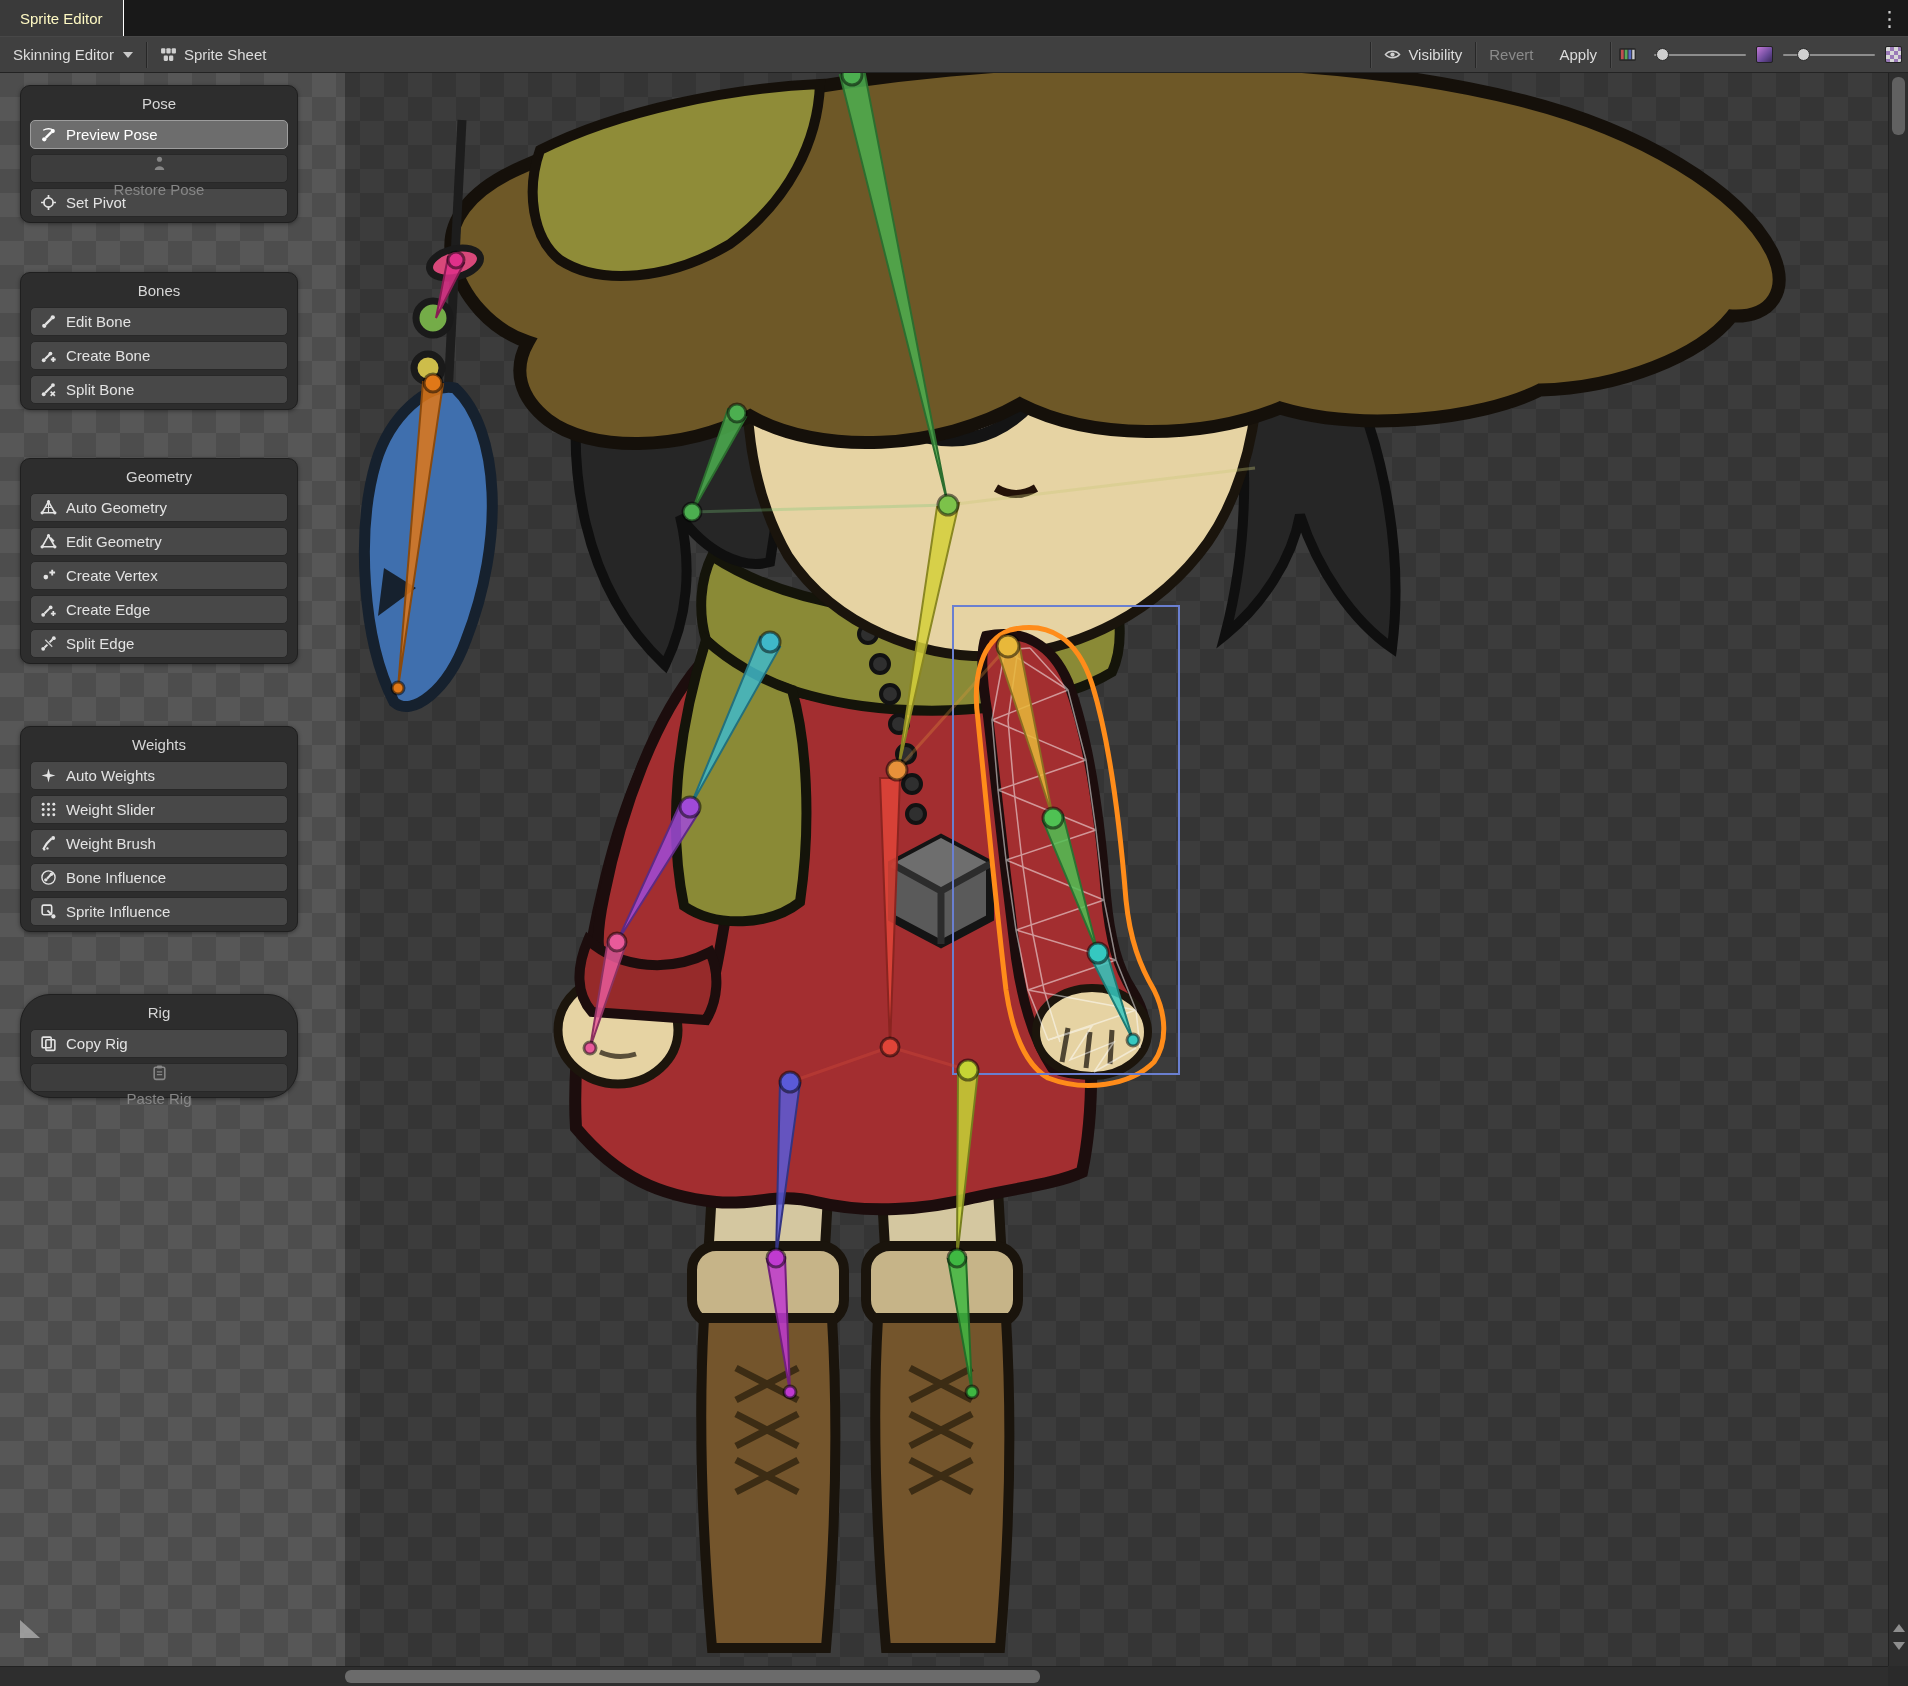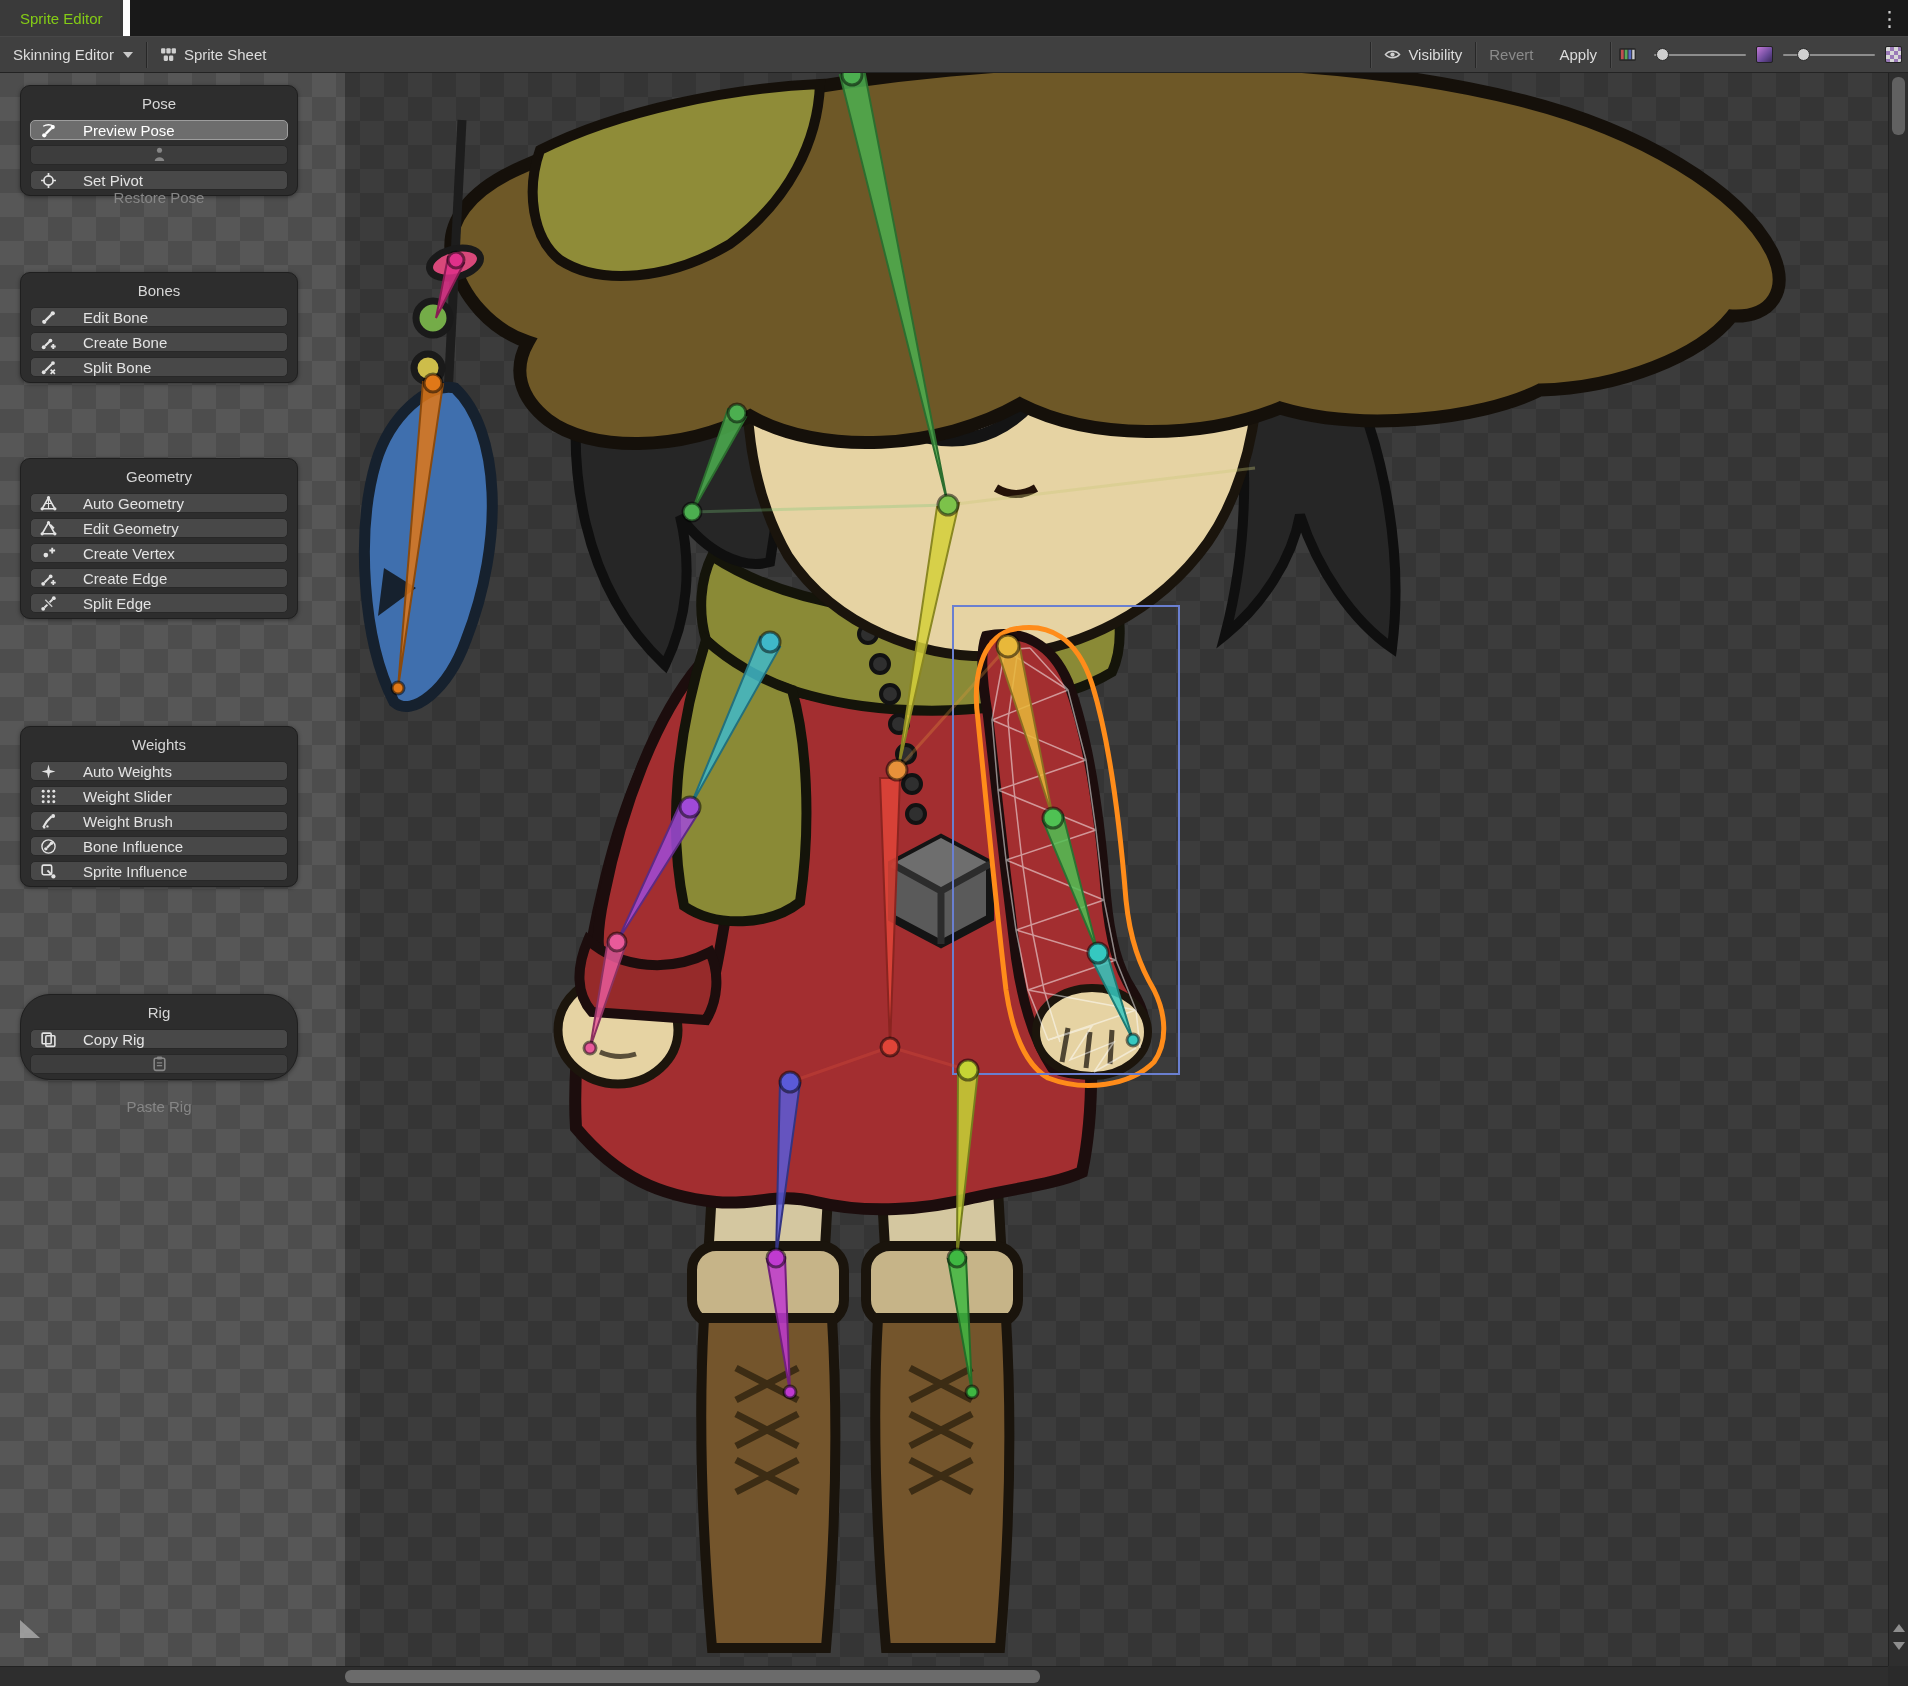--- a/index.html
+++ b/index.html
@@ -3,22 +3,22 @@
 <meta charset="utf-8">
 <style>
   * { margin:0; padding:0; box-sizing:border-box; }
   body { background:#111; font-family:"Liberation Sans", sans-serif; }
   .app { position:relative; width:1908px; height:1686px; background:#1b1b1b; overflow:hidden;
          font-family:"Liberation Sans", sans-serif; color:#d8d8d8; }
 
   
   .tabbar { position:absolute; left:0; top:0; width:100%; height:36px; background:#191919;
             display:flex; align-items:stretch; }
-  .tab { display:flex; align-items:center; padding:0 20px; background:#3a3a3a; color:#84cc16;
-         font-size:15px; border-right:7px solid #ffffff; cursor:default; }
+  .tab { display:flex; align-items:center; padding:0 20px; background:#3a3a3a; color:#fef9c3;
+         font-size:15px; border-right:1px solid #ffffff; cursor:default; }
   .kebab { margin-left:auto; display:flex; align-items:center; padding:0 8px; color:#d0d0d0;
            font-size:21px; line-height:1; }
 
   
   .toolbar { position:absolute; left:0; top:36px; width:100%; height:37px; background:#404040;
              border-top:1px solid #474747; border-bottom:1px solid #232323;
              display:flex; align-items:center; font-size:15px;justify-content:space-between; }
   .tb-item { display:flex; align-items:center; gap:7px; padding:0 13px; height:100%; color:#dcdcdc; }
   .tb-item.dim { color:#8b8b8b; }
   .tb-sep { width:1px; height:26px; background:#272727; box-shadow:1px 0 0 #4b4b4b; }
@@ -42,21 +42,21 @@
               linear-gradient(45deg,#575757 25%,transparent 25%,transparent 75%,#575757 75%),
               linear-gradient(45deg,#575757 25%,transparent 25%,transparent 75%,#575757 75%);
             background-size:48px 48px; background-position:0 0,24px 24px; }
   .texture-dim { position:absolute; left:345px; top:0; right:0; bottom:0; background:rgba(15,15,15,0.38); }
   .art { position:absolute; left:0; top:0; }
 
   
   .panel { position:absolute; left:20px; width:278px; background:#2d2d2d; border:1px solid #1f1f1f;
            border-radius:10px; box-shadow:0 1px 4px rgba(0,0,0,.4); }
   .panel-title { text-align:center; padding:9px 0 8px; font-size:15px; color:#d6d6d6; }
-  .tool-btn { display:flex; align-items:center; gap:26px; height:20px; margin:0 9px 5px;
+  .tool-btn { display:flex; align-items:center; gap:9px; height:29px; margin:0 9px 5px;
               background:#484848; border:1px solid #282828; border-radius:5px; padding:0 9px;
               font-size:15px; color:#e3e3e3; cursor:default; }
   .tool-btn.active { background:#6d6d6d; border-color:#9d9d9d; color:#ffffff; }
   .tool-btn.disabled { background:#3d3d3d; color:#868686;flex-direction:column; }
   .ic { width:17px; height:17px; flex:0 0 auto; display:flex; }
   .ic svg { width:17px; height:17px; display:block; }
   .lbl { white-space:nowrap; }
 
   
   .vscroll { position:absolute; right:0; top:73px; width:20px; height:1593px; background:#2e2e2e;

